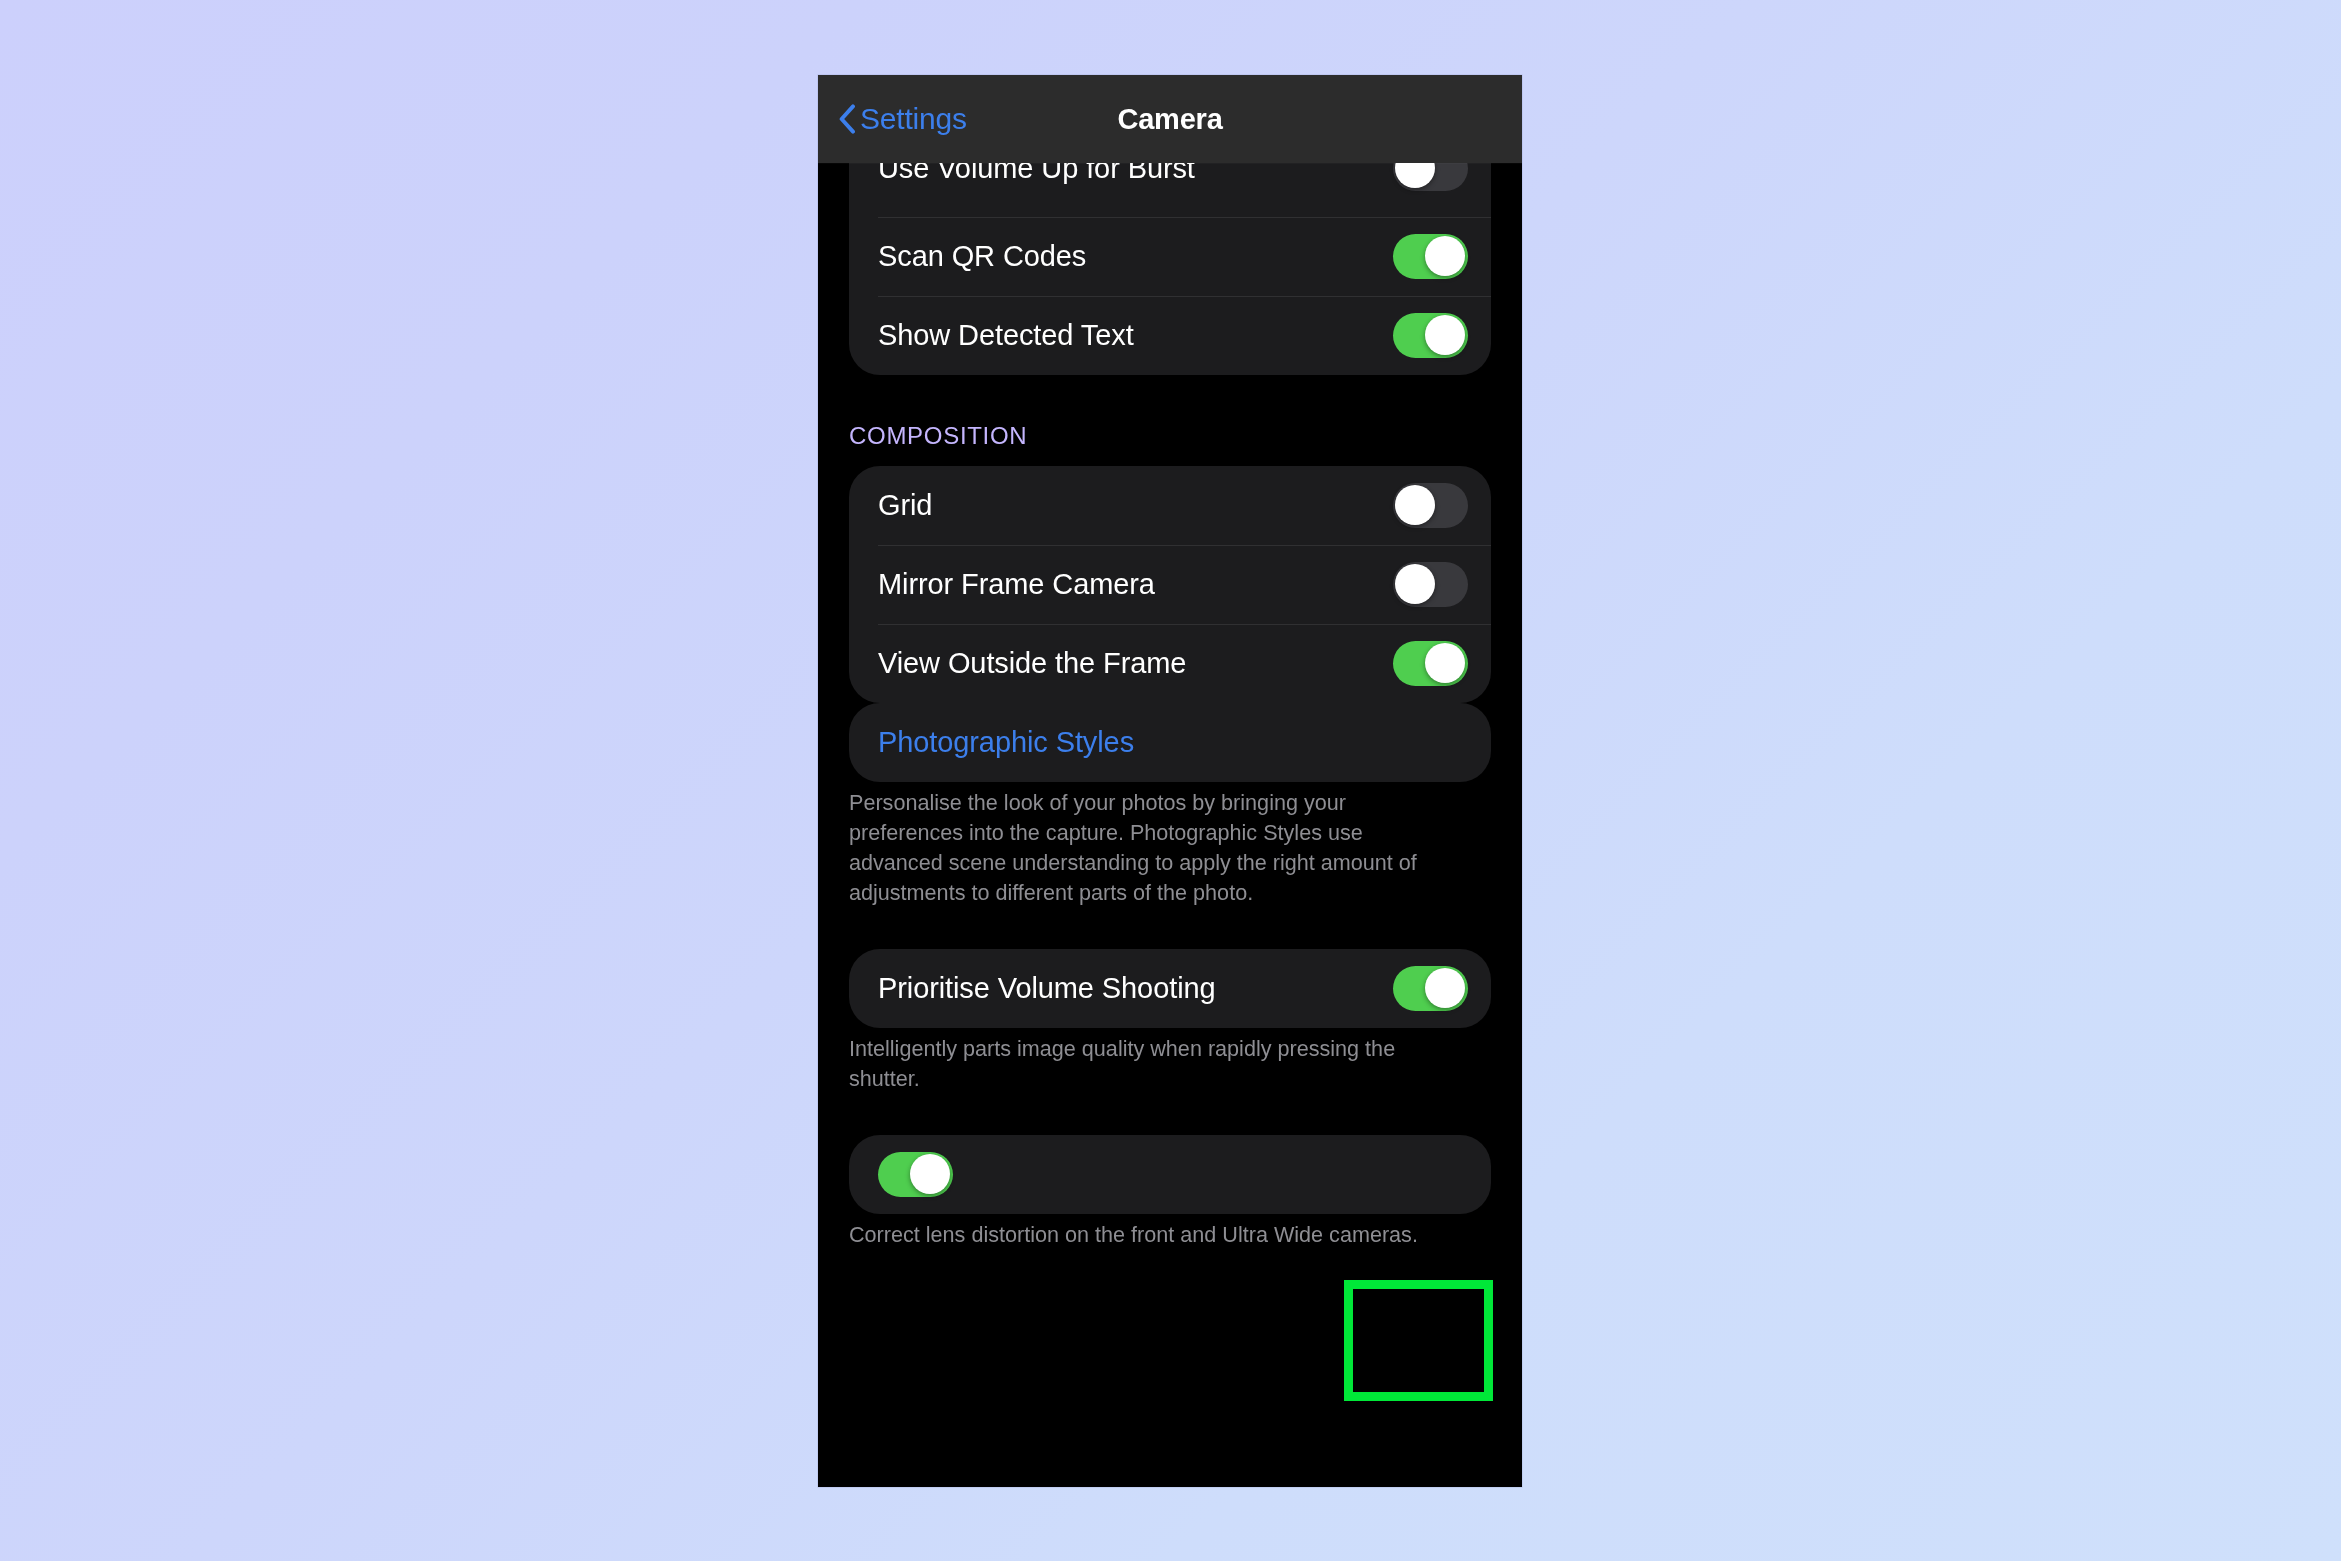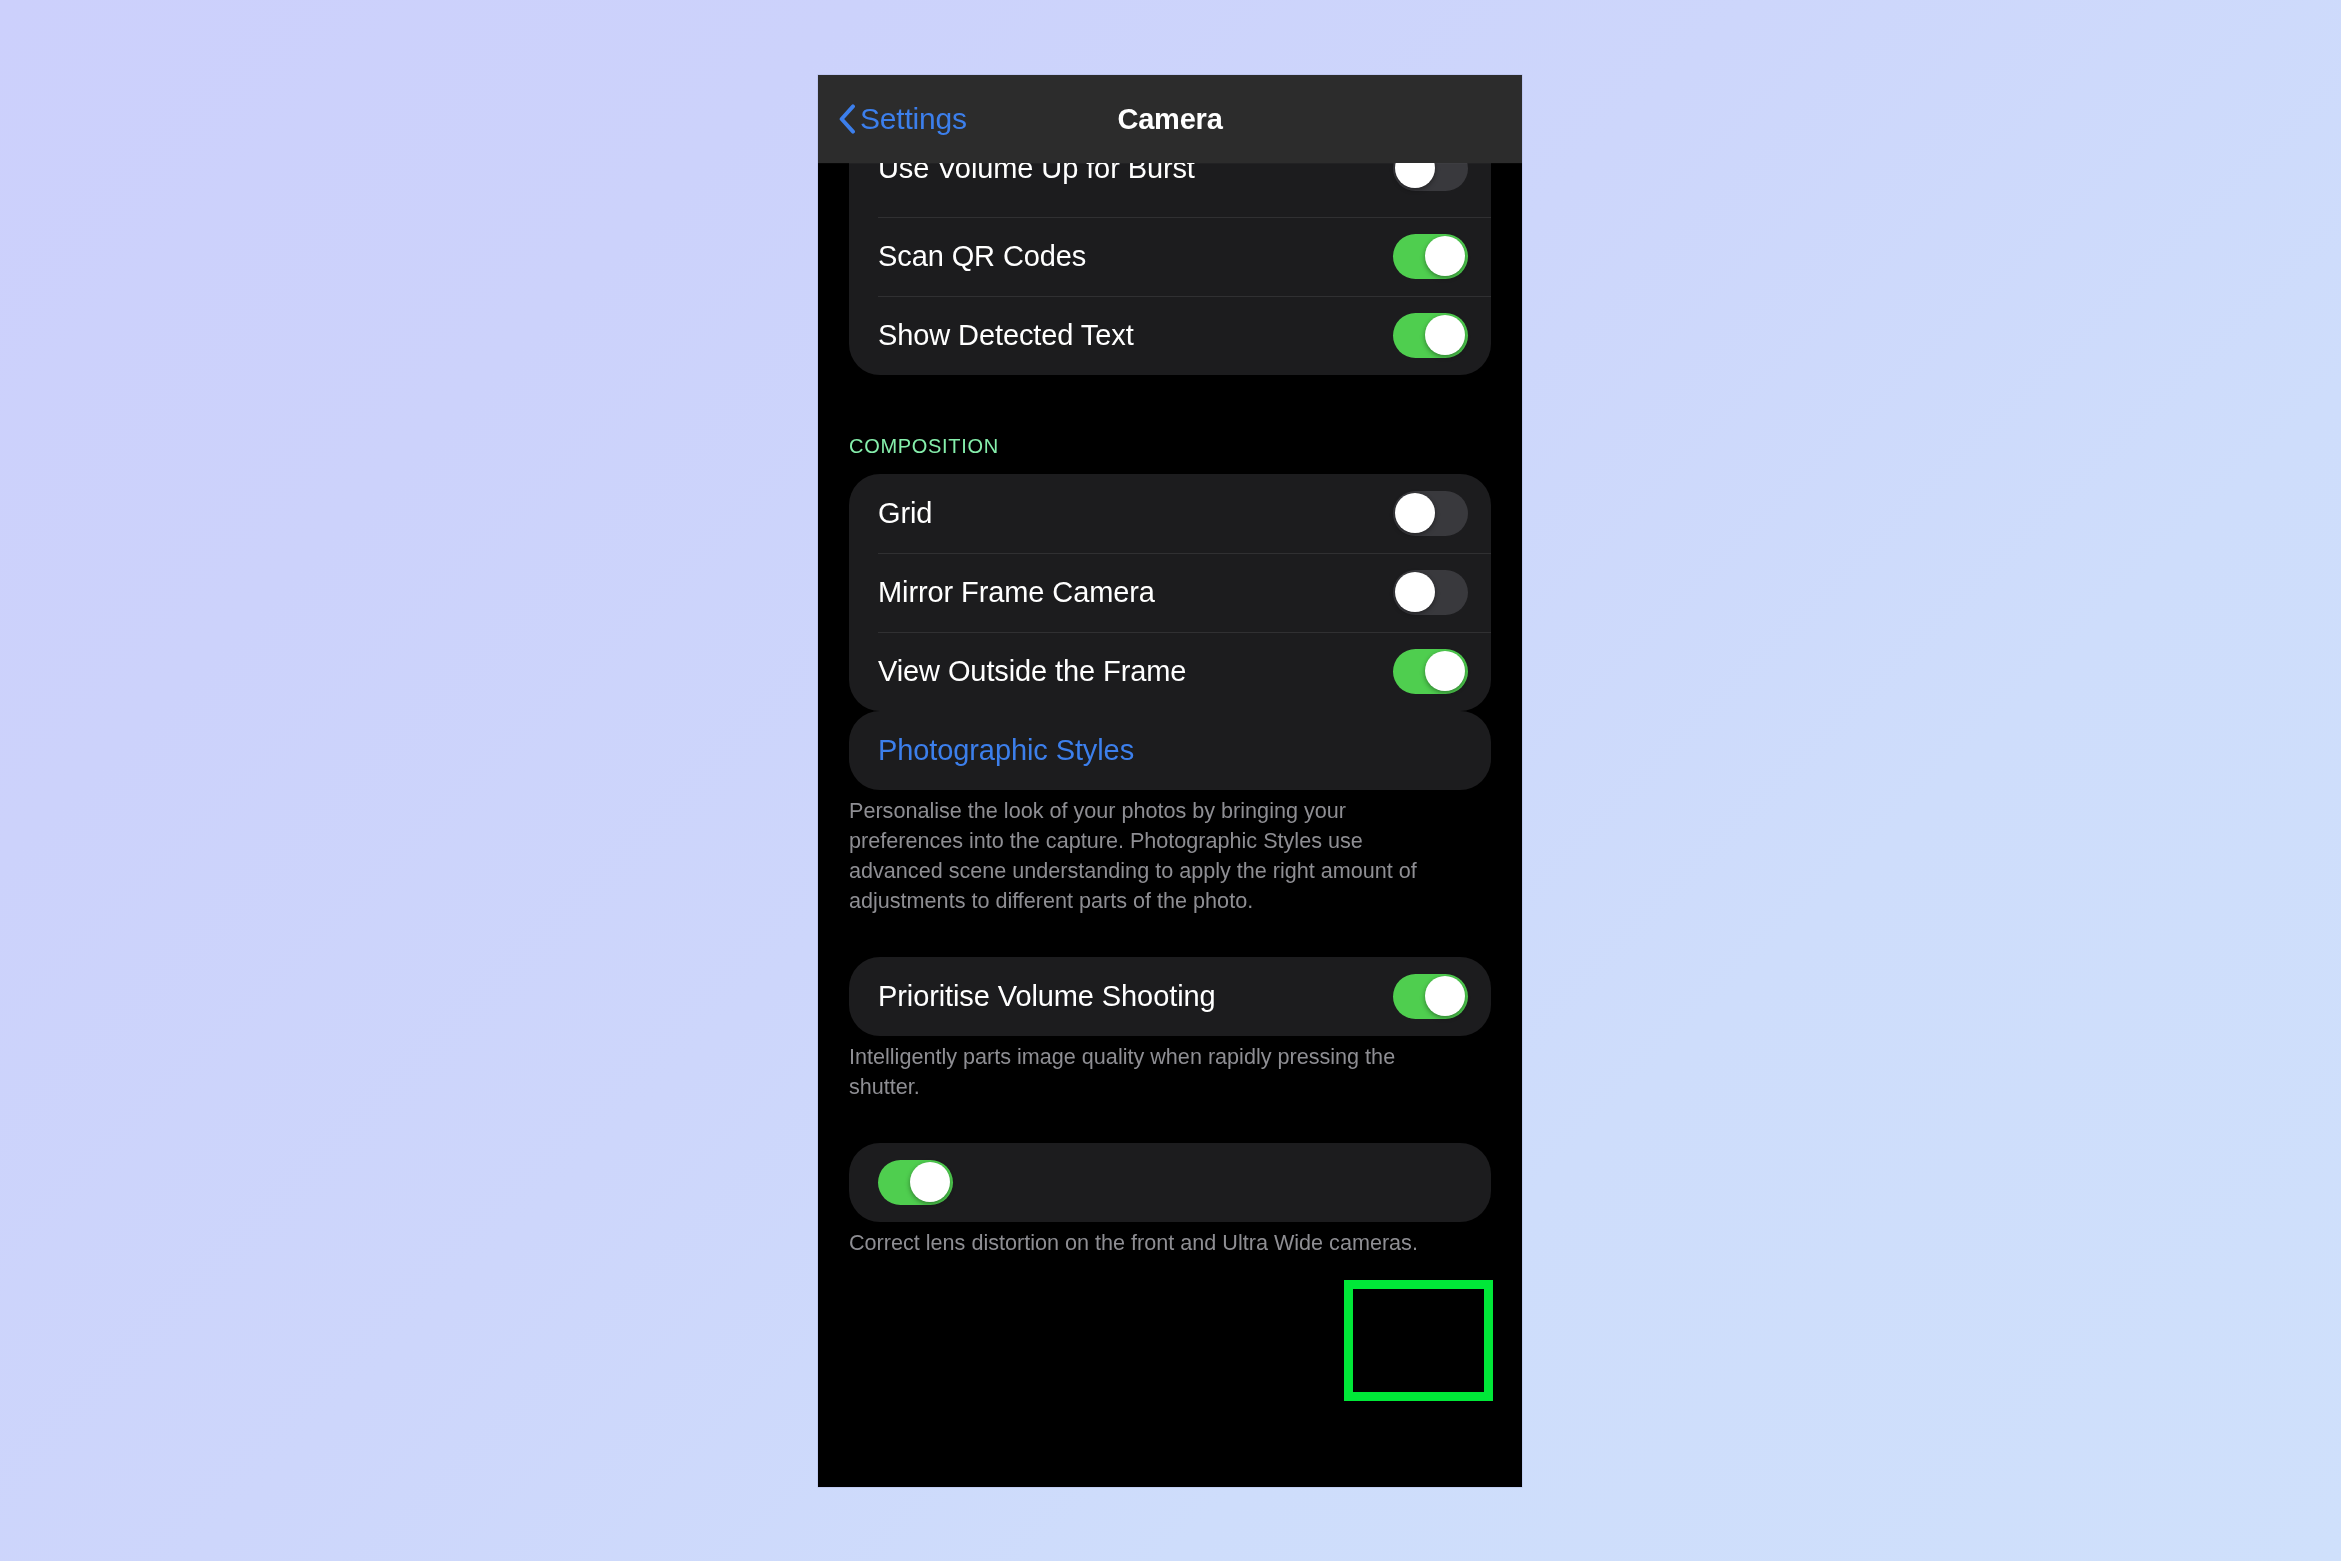--- a/index.html
+++ b/index.html
@@ -158,25 +158,25 @@
     height: 40px;
     border-radius: 50%;
     background: #ffffff;
     box-shadow: 0 1.8px 4.8px rgba(0,0,0,0.4);
   }
   .switch.on  .knob { left: 32px; }
   .switch.off .knob { left: 2.4px; }
 
   
   .section-header {
-    color: #86efac;
-    font-size: 20px;
+    color: #c4b5fd;
+    font-size: 24px;
     letter-spacing: 0.7px;
     padding: 0 31px;
-    margin-top: 60px;
+    margin-top: 47px;
     margin-bottom: 15.6px;
     text-transform: uppercase;
   }
 
   .footnote {
     color: #8e8e93;
     font-size: 21.6px;
     line-height: 1.39;
     padding: 0 31px;
     margin-top: 6px;

